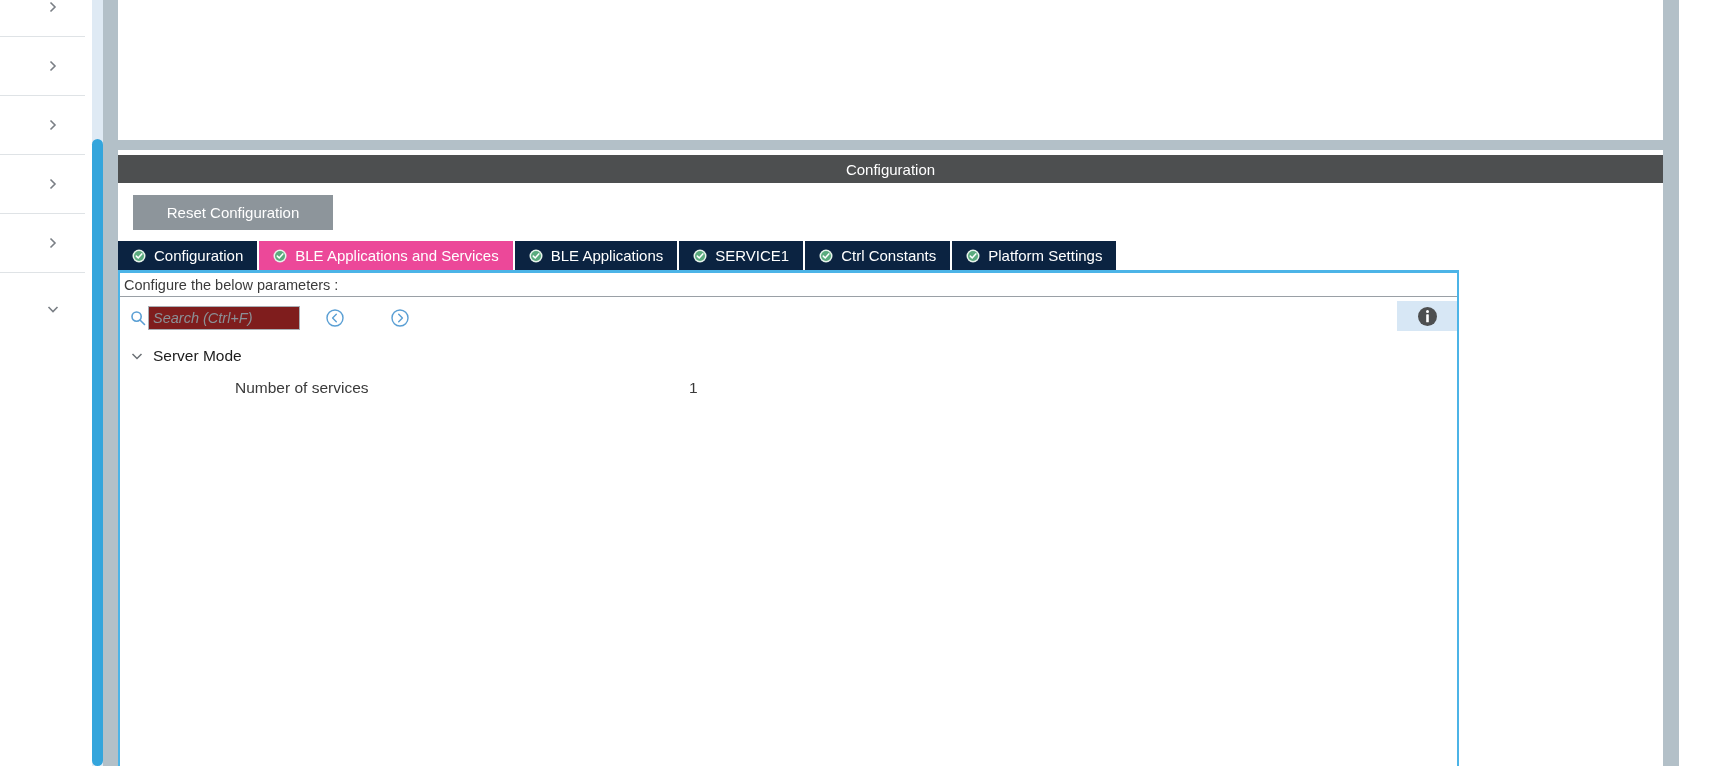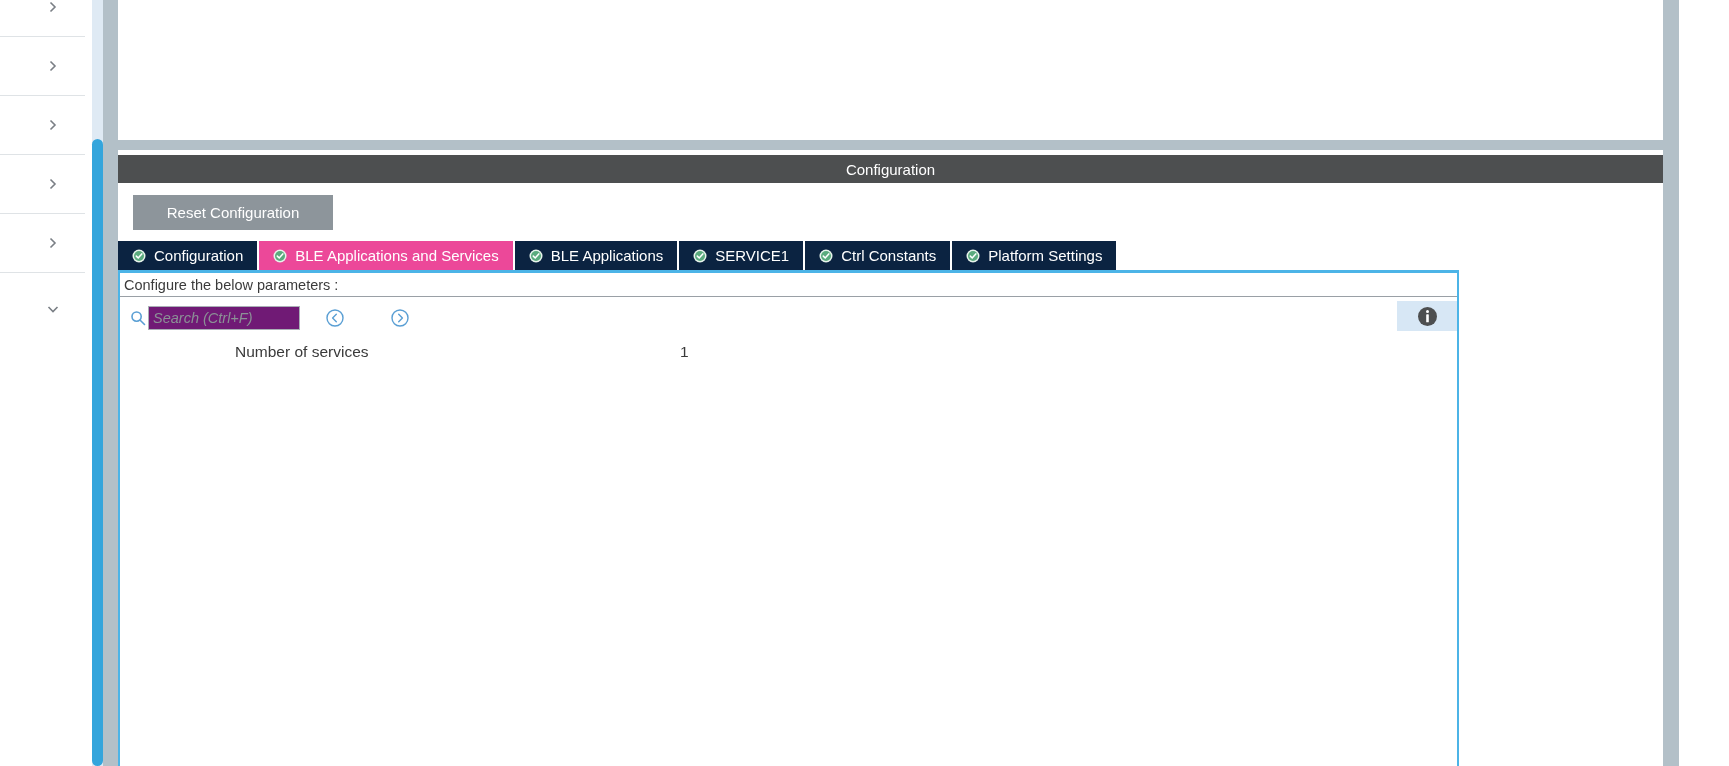--- a/index.html
+++ b/index.html
@@ -187,21 +187,21 @@
     width: 16px; height: 16px;
     margin-left: 10px;
     color: #5a9fd4;
     flex: 0 0 16px;
   }
   .search-input {
     margin-left: 2px;
     width: 152px;
     height: 24px;
     border: 1px solid #aab0b6;
-    background: #701a75;
+    background: #7f1d1d;
     font-family: "Liberation Sans", sans-serif;
     font-size: 14.5px;
     font-style: italic;
     color: #8b9096;
     padding: 0 4px;
     outline: none;
   }
   .search-input::placeholder {
     color: #8b9096;
     font-style: italic;
@@ -249,23 +249,24 @@
     color: #6b7075;
     margin-right: 9px;
     flex: 0 0 14px;
   }
   .tree-group-label {
     font-size: 15.5px;
     color: #1c1c1c;
   }
   .tree-item {
     display: flex;
-    align-items: flex-start;
+    align-items: flex-end;
     height: 28px;
     cursor: pointer;
+    gap: 9px;
   }
   .tree-item-label {
     width: 560px;
     padding-left: 115px;
     font-size: 15.5px;
     color: #3a3a3a;
   }
   .tree-item-value {
     font-size: 15.5px;
     color: #3a3a3a;
@@ -452,20 +453,28 @@
         <span class="info-glyph">
           <svg viewBox="0 0 21 21" width="21" height="21">
               <circle cx="10.5" cy="10.5" r="9.5" fill="#4d4f50"></circle>
               <circle cx="10.5" cy="5.6" r="1.5" fill="#ffffff"></circle>
               <rect x="9.2" y="8.3" width="2.6" height="8" rx="0.6" fill="#ffffff"></rect>
             </svg>
         </span>
       </div>
 
       <div class="tree">
+        <div class="tree-group">
+          <span class="tree-group-chev">
+            <svg viewBox="0 0 14 14" width="14" height="14" fill="none" stroke="currentColor" stroke-width="1.5">
+                <path d="M2.5 5 L7 9.5 L11.5 5"></path>
+              </svg>
+          </span>
+          <span class="tree-group-label">Server Mode</span>
+        </div>
         <div class="tree-item">
           <span class="tree-item-label">Number of services</span>
           <span class="tree-item-value">1</span>
         </div>
       </div>
 
     </div>
   </div>
 
 

